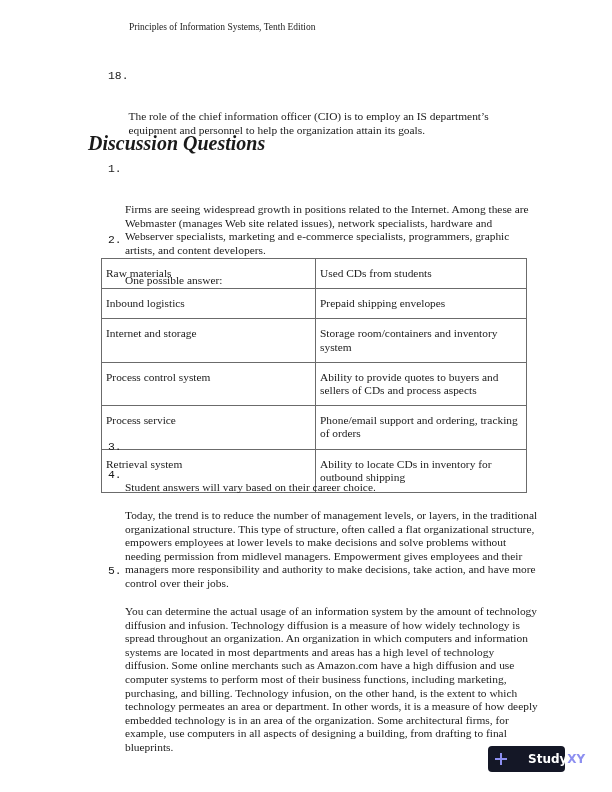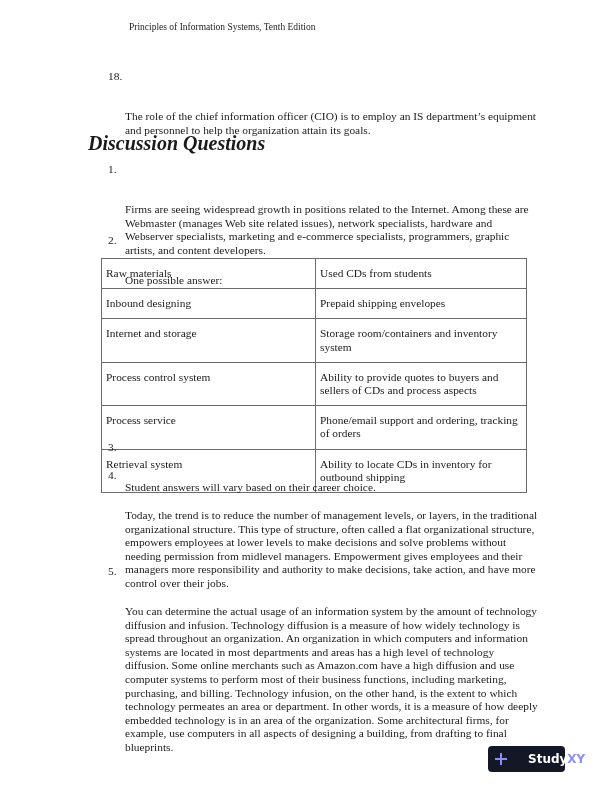--- a/index.html
+++ b/index.html
@@ -1,21 +1,21 @@
 <!DOCTYPE html>
 <html><head>
   <meta charset="utf-8">
   <style>
     html, body { margin: 0; padding: 0; background: #ffffff; }
     body { width: 612px; height: 792px; position: relative; overflow: hidden;
       font-family: "Liberation Serif", serif; color: #1a1a1a; }
     .header { position: absolute; left: 89px; top: 22px; font-size: 9.5px; color: #222; margin-left: 40px; }
     .item18 { position: absolute; left: 108px; top: 70px; width: 430px; font-size: 11.4px; line-height: 13.6px; }
     .numbered { display: flex; }
-    .numbered .num { flex: 0 0 15px; }
+    .numbered .num { flex: 0 0 15px; font-family: Liberation Mono, monospace; }
     .numbered .txt { flex: 1; margin-top: 40px; }
     .h2 { position: absolute; left: 88px; top: 132px; font-size: 20px; font-weight: bold; font-style: italic; }
     .q { position: absolute; left: 108px; width: 430px; font-size: 11.4px; line-height: 13.6px; }
     .q .num { flex: 0 0 17px; }
     table.vc { position: absolute; left: 101px; top: 258px; width: 426px; border-collapse: collapse;
       font-size: 11.4px; line-height: 13.2px; }
     table.vc td { border: 1px solid #6b6b6b; padding: 8px 4px; vertical-align: top; }
     table.vc td.c1 { width: 205px; }
     .logo { position: absolute; left: 488px; top: 746px; width: 77px; height: 26px; background: #141726;
       border-radius: 4px; display: flex; align-items: center; gap: 28px; }
@@ -48,21 +48,21 @@
   <span class="txt">One possible answer:</span>
 </div>
 
 <table class="vc">
   <tbody>
     <tr>
       <td class="c1">Raw materials</td>
       <td>Used CDs from students</td>
     </tr>
     <tr>
-      <td class="c1">Inbound designing</td>
+      <td class="c1">Inbound logistics</td>
       <td>Prepaid shipping envelopes</td>
     </tr>
     <tr>
       <td class="c1">Internet and storage</td>
       <td>Storage room/containers and inventory system</td>
     </tr>
     <tr>
       <td class="c1">Process control system</td>
       <td>Ability to provide quotes to buyers and sellers of CDs and process aspects</td>
     </tr>

